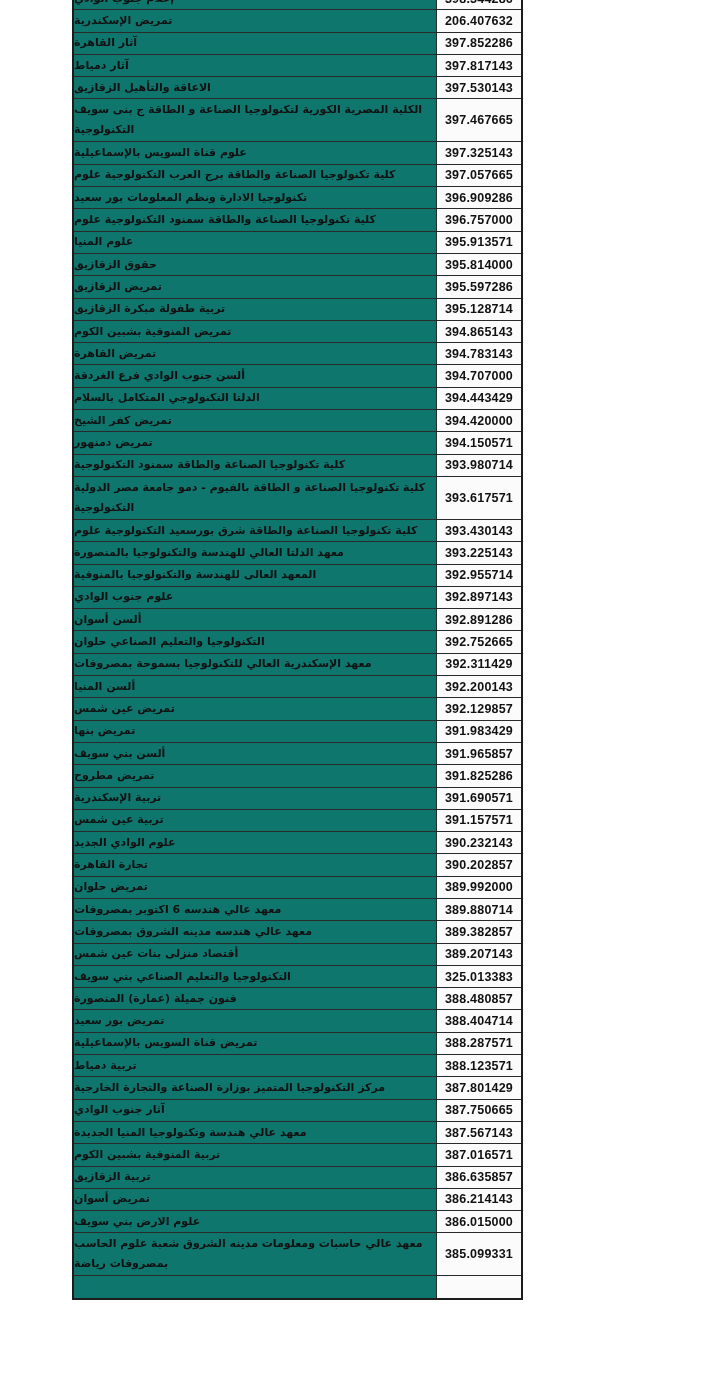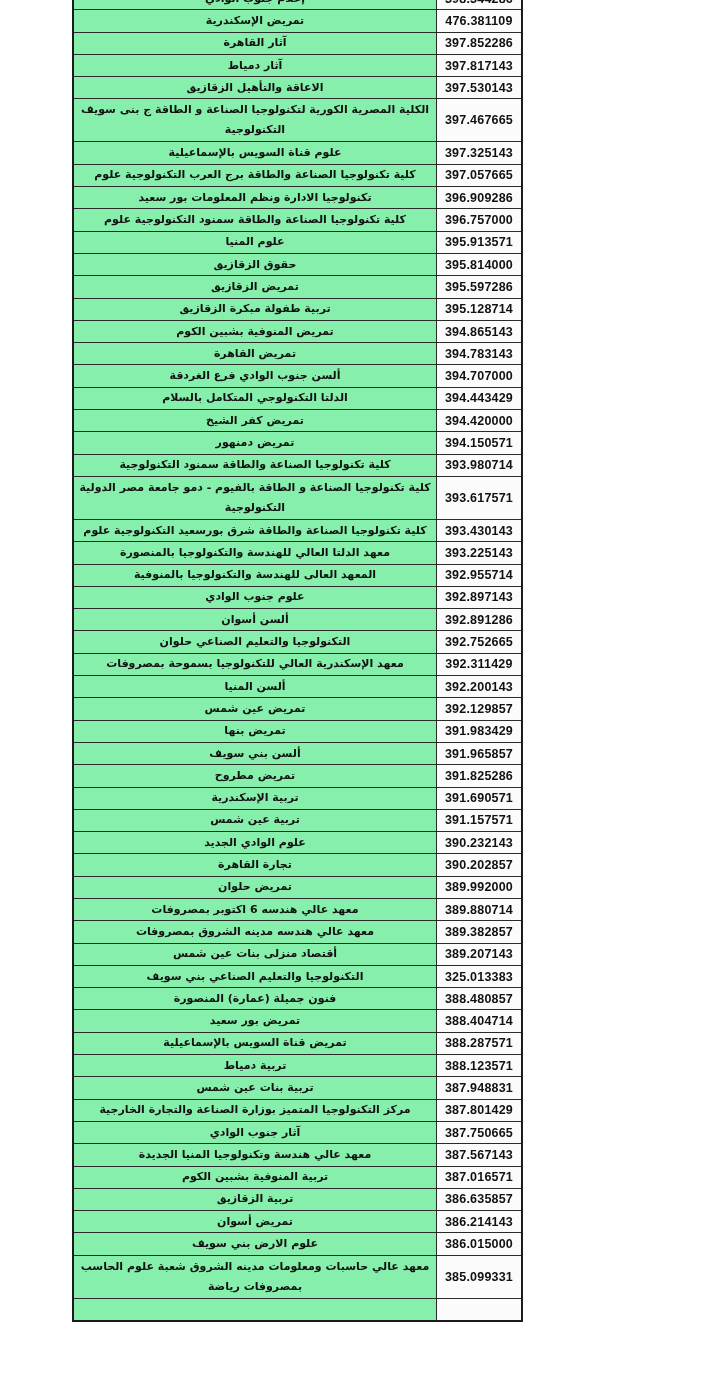--- a/index.html
+++ b/index.html
@@ -29,26 +29,26 @@
     }
     table.scores td {
       border: 1.5px solid #2a2a2a;
       padding: 0;
       color: #111;
       vertical-align: middle;
     }
     td.name {
       width: 362px;
       direction: rtl;
-      text-align: center;
+      text-align: left;
       font-size: 11px;
       font-weight: bold;
       line-height: 20px;
       padding: 1px 4px;
-      background: #86efac;
+      background: #0f766e;
     }
     td.score {
       width: 84px;
       text-align: center;
       font-family: "Liberation Sans", sans-serif;
       font-weight: bold;
       font-size: 12.5px;
       letter-spacing: 0.2px;
       background: #fbfbfb;
     }
@@ -60,21 +60,21 @@
 
 <div class="sheet">
   <table class="scores">
     <tbody id="rows">
         <tr class="single">
     <td class="name">إعلام جنوب الوادي</td>
     <td class="score">398.344286</td>
   </tr>
         <tr class="single">
     <td class="name">تمريض الإسكندرية</td>
-    <td class="score">476.381109</td>
+    <td class="score">206.407632</td>
   </tr>
         <tr class="single">
     <td class="name">آثار القاهرة</td>
     <td class="score">397.852286</td>
   </tr>
         <tr class="single">
     <td class="name">آثار دمياط</td>
     <td class="score">397.817143</td>
   </tr>
         <tr class="single">
@@ -241,24 +241,20 @@
     <td class="name">تمريض بور سعيد</td>
     <td class="score">388.404714</td>
   </tr>
         <tr class="single">
     <td class="name">تمريض قناة السويس بالإسماعيلية</td>
     <td class="score">388.287571</td>
   </tr>
         <tr class="single">
     <td class="name">تربية دمياط</td>
     <td class="score">388.123571</td>
-  </tr>
-        <tr class="single">
-    <td class="name">تربية بنات عين شمس</td>
-    <td class="score">387.948831</td>
   </tr>
         <tr class="single">
     <td class="name">مركز التكنولوجيا المتميز بوزارة الصناعة والتجارة الخارجية</td>
     <td class="score">387.801429</td>
   </tr>
         <tr class="single">
     <td class="name">آثار جنوب الوادي</td>
     <td class="score">387.750665</td>
   </tr>
         <tr class="single">

